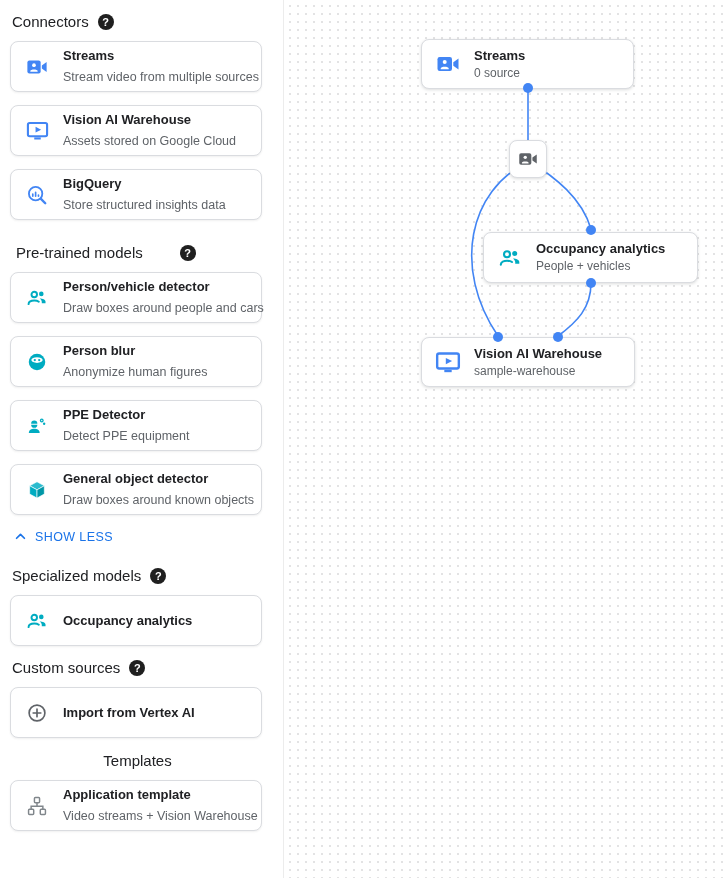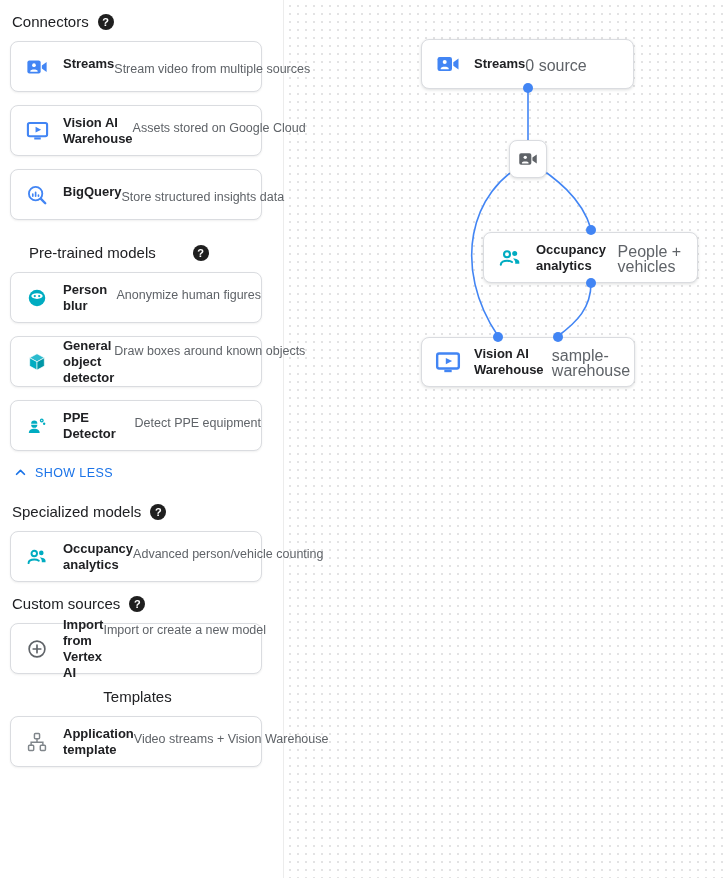--- a/index.html
+++ b/index.html
@@ -6,52 +6,52 @@
   html,body { width:725px; height:878px; overflow:hidden; background:#fff;
               font-family:"Liberation Sans","DejaVu Sans",sans-serif; }
   .app { position:relative; width:725px; height:878px; }
 
   
   .sidebar { position:absolute; left:0; top:0; width:283px; height:687px;
              background:#fff; padding:13px 20px 0 10px; z-index:5; }
   .sec { display:flex; align-items:center; gap:9px; font-size:15px; color:#202124; padding-left:2px; }
   .sec-title { line-height:18px; }
   #sec-connectors { margin:0 0 10px; }
-  #sec-pretrained { margin:24px 17px 10px;gap:37px; }
+  #sec-pretrained { margin:24px 4px 10px;gap:37px; }
   #sec-specialized { margin:22px 0 10px; }
   #sec-custom { margin:10px 0 10px; }
   #sec-templates { margin:14px 0 10px;justify-content:center; }
   .help { width:16px; height:16px; border-radius:50%; background:#1f1f1f; color:#fff;
           font-size:11px; font-weight:bold; display:inline-flex; align-items:center;
           justify-content:center; cursor:pointer; line-height:1; }
   .card { display:flex; align-items:center; width:252px; height:51px; background:#fff;
           border:1px solid #dadce0; border-radius:8px; margin-bottom:13px;
           box-shadow:0 1px 2px rgba(60,64,67,.08); cursor:grab; }
   .cicon { width:52px; min-width:52px; display:flex; justify-content:center; align-items:center; }
-  .ctext { display:flex; }
+  .ctext { display:flex; flex-direction:column; }
   .ctitle { font-size:13px; font-weight:bold; color:#202124; line-height:16px; }
   .cdesc { font-size:12.5px; color:#5f6368; line-height:16px; margin-top:5px; white-space:nowrap; }
   .show-less { display:flex; align-items:center; gap:6px; margin:6px 0 0 2px;
                color:#1a73e8; font-size:12.5px; font-weight:normal; letter-spacing:.4px;
                cursor:pointer; }
 
   
   .canvas { position:absolute; left:283px; top:0; width:442px; height:878px;
             background-color:#fff; border-left:1px solid #ececec;
             background-image:radial-gradient(#e3e3e4 1px, transparent 1.3px);
             background-size:8px 8px; background-position:2px 2px; }
   .layer { position:absolute; left:0; top:0; pointer-events:none; }
   .edges { z-index:1; }
   .ports { z-index:3; }
   .node { position:absolute; background:#fff; border:1px solid #dadce0; border-radius:8px;
           box-shadow:0 1px 3px rgba(60,64,67,.18); display:flex; align-items:center;
           z-index:2; cursor:grab; }
   .nicon { width:52px; min-width:52px; display:flex; justify-content:center; align-items:center; }
   .ntitle { font-size:13px; font-weight:bold; color:#202124; line-height:16px; }
-  .nsub { font-size:16px; color:#5f6368; line-height:15px; margin-top:2px; }
+  .nsub { font-size:12px; color:#5f6368; line-height:15px; margin-top:2px; }
   #node-streams  { left:137px; top:39px;  width:213px; height:50px; }
   #node-mini     { left:225px; top:140px; width:38px;  height:38px; justify-content:center; }
   #node-occupancy{ left:199px; top:232px; width:215px; height:51px; }
   #node-warehouse{ left:137px; top:337px; width:214px; height:50px; }
 </style>
 </head>
 <body>
 
 <div class="app">
 
@@ -103,67 +103,81 @@
         <span class="ctitle">BigQuery</span>
         <span class="cdesc">Store structured insights data</span>
       </span>
     </div>
 
     <div class="sec" id="sec-pretrained">
       <span class="sec-title">Pre-trained models</span>
       <span class="help">?</span>
     </div>
 
+    <div class="card">
+      <span class="cicon">
+        <svg viewBox="0 0 24 24" width="22" height="22">
+          <circle cx="9" cy="8.2" r="3" fill="none" stroke="#00ACC1" stroke-width="2.1"></circle>
+          <path d="M2.8 18.7c0-2.7 3.2-4 6.3-4 1.8 0 3.6.4 4.9 1.3" fill="none" stroke="#00ACC1" stroke-width="2.1" stroke-linecap="round"></path>
+          <circle cx="16.7" cy="7.5" r="2.5" fill="#00ACC1"></circle>
+          <path d="M15 12.5c3.1 0 6.3 1.3 6.3 3.4v1.9h-4.1c.3-2-.2-3.8-2.2-5.3z" fill="#00ACC1"></path>
+        </svg>
+      </span>
+      <span class="ctext">
+        <span class="ctitle">Person/vehicle detector</span>
+        <span class="cdesc">Draw boxes around people and cars</span>
+      </span>
+    </div>
 
     <div class="card">
       <span class="cicon">
         <svg viewBox="0 0 24 24" width="22" height="22">
           <circle cx="12" cy="12" r="9" fill="#00ACC1"></circle>
           <ellipse cx="12" cy="9.9" rx="6.2" ry="3.1" fill="#fff"></ellipse>
           <circle cx="9.6" cy="9.9" r="1.25" fill="#00ACC1"></circle>
           <circle cx="14.4" cy="9.9" r="1.25" fill="#00ACC1"></circle>
         </svg>
       </span>
       <span class="ctext">
         <span class="ctitle">Person blur</span>
         <span class="cdesc">Anonymize human figures</span>
-      </span>
-    </div>
-
-    <div class="card">
-      <span class="cicon">
-        <svg viewBox="0 0 24 24" width="22" height="22">
-          <polygon points="12,3 20,7.4 12,11.8 4,7.4" fill="#2BBBCE" stroke="#fff" stroke-width=".7"></polygon>
-          <polygon points="4,7.4 12,11.8 12,20.8 4,16.4" fill="#00ACC1" stroke="#fff" stroke-width=".7"></polygon>
-          <polygon points="20,7.4 12,11.8 12,20.8 20,16.4" fill="#0097A7" stroke="#fff" stroke-width=".7"></polygon>
-        </svg>
-      </span>
-      <span class="ctext">
-        <span class="ctitle">General object detector</span>
-        <span class="cdesc">Draw boxes around known objects</span>
       </span>
     </div>
 
     <div class="card">
       <span class="cicon">
         <svg viewBox="0 0 24 24" width="22" height="22" fill="#00ACC1">
           <path d="M5.6 9.5a3.4 3.4 0 0 1 6.8 0z"></path>
           <path d="M5.6 10.5h6.8a3.4 3.4 0 0 1-6.8 0z"></path>
           <path d="M3.1 19.6c0-3 2.7-4.5 5.9-4.5s5.9 1.5 5.9 4.5z"></path>
           <circle cx="17.2" cy="6" r="2.1"></circle>
           <circle cx="17.2" cy="6" r=".7" fill="#fff"></circle>
           <circle cx="19.8" cy="9.6" r="1.3"></circle>
         </svg>
       </span>
       <span class="ctext">
         <span class="ctitle">PPE Detector</span>
         <span class="cdesc">Detect PPE equipment</span>
       </span>
     </div>
 
+    <div class="card">
+      <span class="cicon">
+        <svg viewBox="0 0 24 24" width="22" height="22">
+          <polygon points="12,3 20,7.4 12,11.8 4,7.4" fill="#2BBBCE" stroke="#fff" stroke-width=".7"></polygon>
+          <polygon points="4,7.4 12,11.8 12,20.8 4,16.4" fill="#00ACC1" stroke="#fff" stroke-width=".7"></polygon>
+          <polygon points="20,7.4 12,11.8 12,20.8 20,16.4" fill="#0097A7" stroke="#fff" stroke-width=".7"></polygon>
+        </svg>
+      </span>
+      <span class="ctext">
+        <span class="ctitle">General object detector</span>
+        <span class="cdesc">Draw boxes around known objects</span>
+      </span>
+    </div>
+
     <div class="show-less">
       <span>
         <svg viewBox="0 0 24 24" width="17" height="17" style="display:block">
           <path d="M6.5 14.5 12 9l5.5 5.5" fill="none" stroke="#1a73e8" stroke-width="2.4" stroke-linecap="round" stroke-linejoin="round"></path>
         </svg>
       </span>
       <span>SHOW LESS</span>
     </div>
 
     <div class="sec" id="sec-specialized">
@@ -175,39 +189,37 @@
       <span class="cicon">
         <svg viewBox="0 0 24 24" width="22" height="22">
           <circle cx="9" cy="8.2" r="3" fill="none" stroke="#00ACC1" stroke-width="2.1"></circle>
           <path d="M2.8 18.7c0-2.7 3.2-4 6.3-4 1.8 0 3.6.4 4.9 1.3" fill="none" stroke="#00ACC1" stroke-width="2.1" stroke-linecap="round"></path>
           <circle cx="16.7" cy="7.5" r="2.5" fill="#00ACC1"></circle>
           <path d="M15 12.5c3.1 0 6.3 1.3 6.3 3.4v1.9h-4.1c.3-2-.2-3.8-2.2-5.3z" fill="#00ACC1"></path>
         </svg>
       </span>
       <span class="ctext">
         <span class="ctitle">Occupancy analytics</span>
-        <span class="cdesc">Advanced person/vehicle counting</span>
       </span>
     </div>
 
     <div class="sec" id="sec-custom">
       <span class="sec-title">Custom sources</span>
       <span class="help">?</span>
     </div>
 
     <div class="card">
       <span class="cicon">
         <svg viewBox="0 0 24 24" width="22" height="22">
           <circle cx="12" cy="12" r="8.6" fill="none" stroke="#5f6368" stroke-width="1.8"></circle>
           <path d="M12 7.8v8.4M7.8 12h8.4" stroke="#5f6368" stroke-width="1.8" stroke-linecap="round"></path>
         </svg>
       </span>
       <span class="ctext">
         <span class="ctitle">Import from Vertex AI</span>
-        <span class="cdesc">Import or create a new model</span>
       </span>
     </div>
 
     <div class="sec" id="sec-templates">
       <span class="sec-title">Templates</span>
     </div>
 
     <div class="card">
       <span class="cicon">
         <svg viewBox="0 0 24 24" width="22" height="22" fill="none" stroke="#80868b" stroke-width="1.6">

